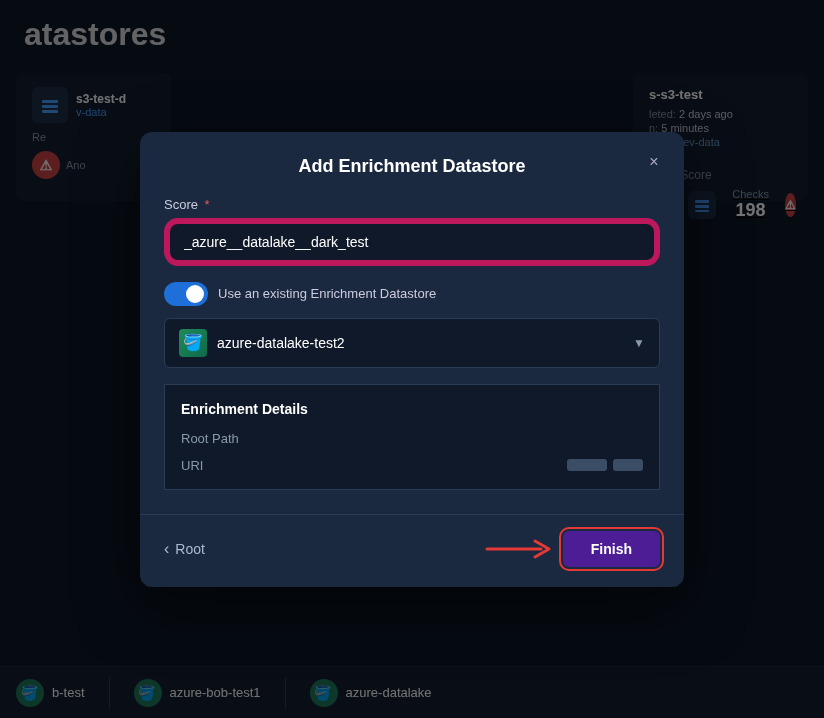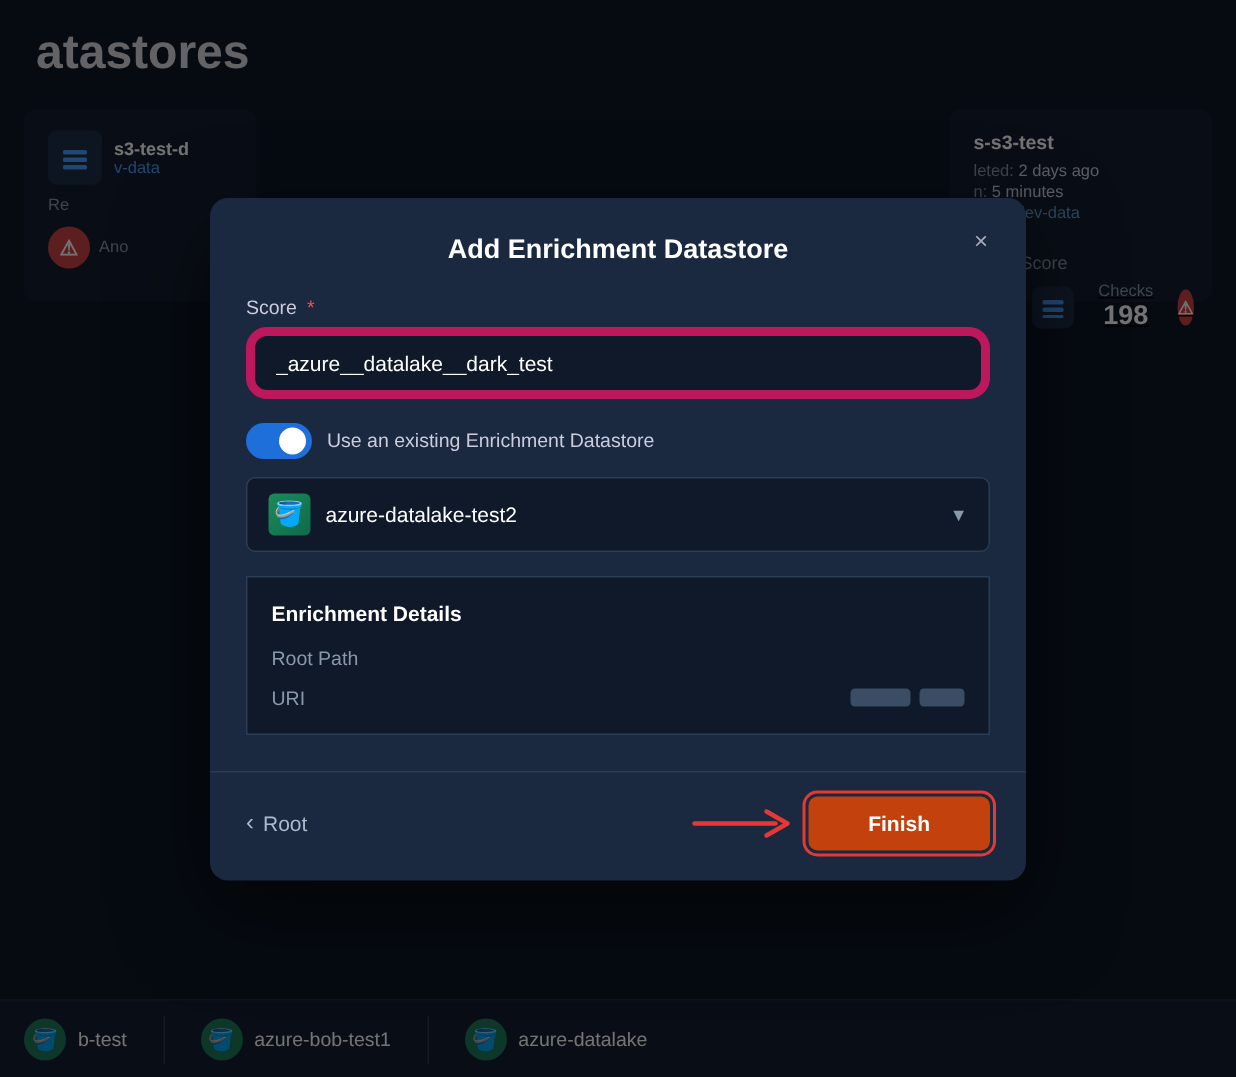--- a/index.html
+++ b/index.html
@@ -351,25 +351,25 @@
       align-items: center;
       gap: 6px;
       background: transparent;
       border: none;
       color: #aabbcc;
       font-size: 14px;
       cursor: pointer;
     }
 
     .finish-btn {
-      background: #c2410c;
+      background: #4c1d95;
       color: #fff;
       border: none;
       border-radius: 6px;
-      padding: 10px 40px;
+      padding: 10px 28px;
       font-size: 14px;
       font-weight: 600;
       cursor: pointer;
       outline: 2px solid #e53935;
       outline-offset: 2px;
     }
 
     
     .arrow-container {
       display: flex;

